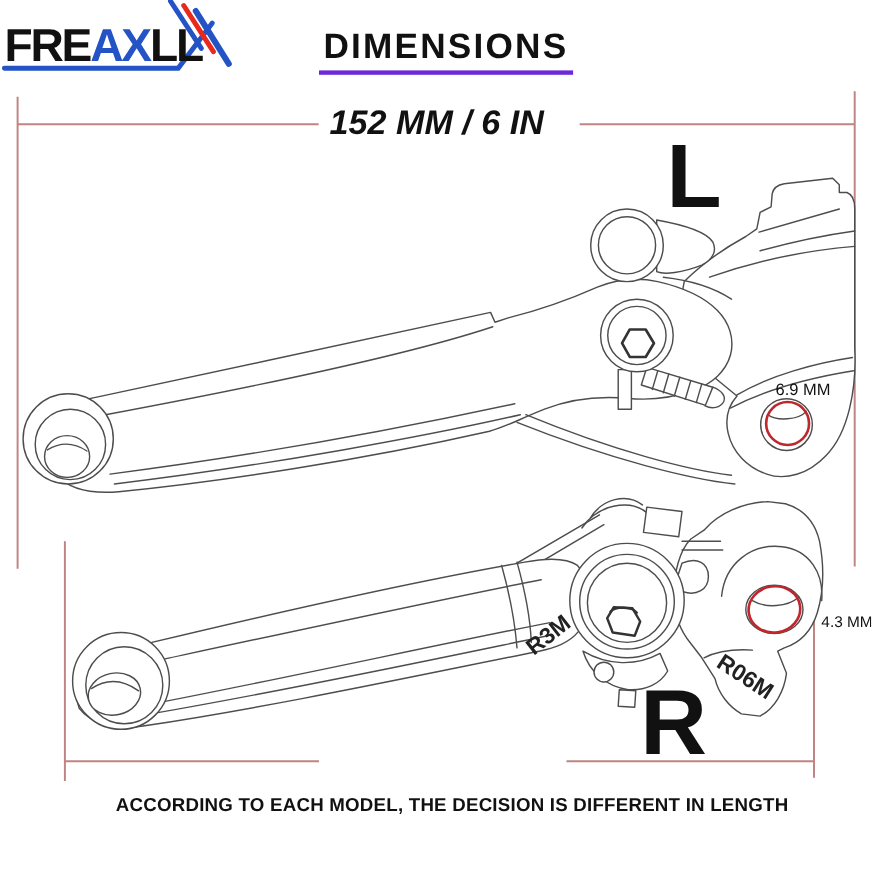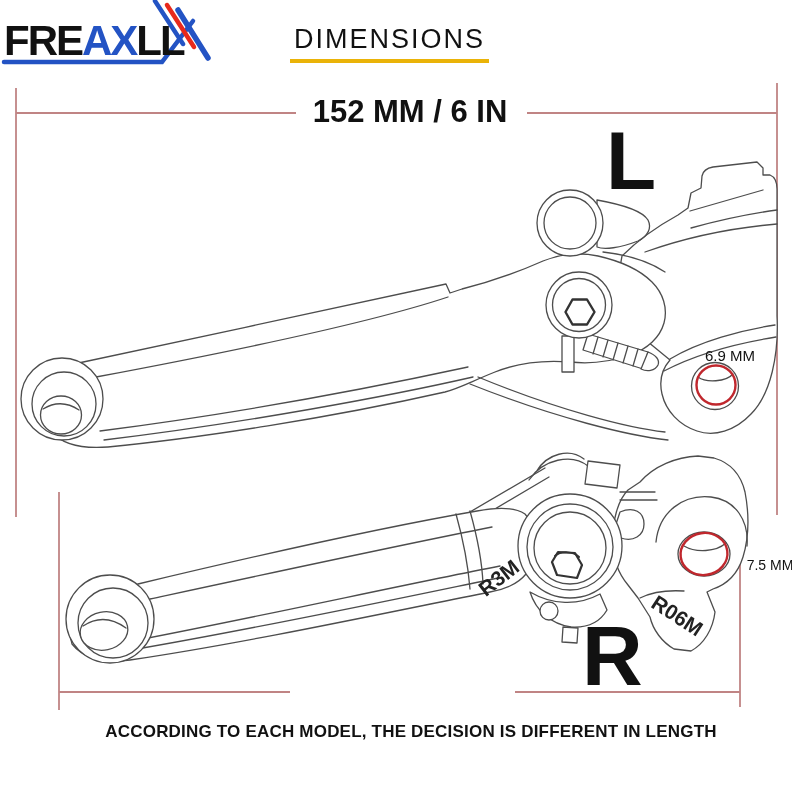--- a/index.html
+++ b/index.html
@@ -4,25 +4,25 @@
 <style>
   html,body{margin:0;padding:0;background:#fff;}
   .canvas{
     position:relative;width:792px;height:800px;background:#ffffff;
     overflow:hidden;font-family:"Liberation Sans","DejaVu Sans",sans-serif;
   }
   .canvas svg{position:absolute;left:0;top:0;z-index:1;}
   .txt{position:absolute;z-index:2;color:#111;white-space:nowrap;}
   .logo{left:4px;top:20px;font-size:42px;font-weight:bold;letter-spacing:-2px;line-height:1;}
   .logo .blue{color:#2353c4;}
-  .title{left:290px;top:26px;font-size:27px;font-weight:normal;letter-spacing:2px;
-         line-height:1;border-bottom:4px solid #eab308;padding:0 4px 6px 4px;}
+  .title{left:290px;top:26px;font-size:32px;font-weight:bold;letter-spacing:2px;
+         line-height:1;border-bottom:4px solid #6d28d9;padding:0 4px 6px 4px;}
   .dimlabel{transform:translate(-50%,-50%);font-size:31px;font-weight:bold;
             background:#fff;padding:0 10px;line-height:1.1;}
-  .dim-top{left:410px;top:112px;}
+  .dim-top{left:397px;top:112px;font-style:italic;}
   .dim-bottom{left:401px;top:691px;}
   .sideletter{font-weight:bold;line-height:1;}
   .letter-l{left:606px;top:120px;font-size:82px;}
   .letter-r{left:582px;top:614px;font-size:84px;}
   .holelabel{transform:translate(-50%,-50%);font-weight:normal;}
   .hole-top{left:730px;top:355px;font-size:15px;}
   .hole-bottom{left:770px;top:565px;font-size:14px;}
   .engraving{transform:translate(-50%,-50%) rotate(-38deg);font-size:21px;font-weight:bold;color:#222;}
   .eng-r3m{left:499px;top:578px;}
   .eng-r06m{left:677px;top:616px;transform:translate(-50%,-50%) rotate(33deg);}
@@ -163,19 +163,19 @@
   <div class="txt dimlabel dim-top">152 MM / 6 IN</div>
 
   <div class="txt sideletter letter-l">L</div>
 
   <div class="txt holelabel hole-top">6.9 MM</div>
 
   <div class="txt engraving eng-r3m">R3M</div>
 
   <div class="txt engraving eng-r06m">R06M</div>
 
-  <div class="txt holelabel hole-bottom">7.5 MM</div>
+  <div class="txt holelabel hole-bottom">4.3 MM</div>
 
   <div class="txt sideletter letter-r">R</div>
 
 
   <div class="txt footer">ACCORDING TO EACH MODEL, THE DECISION IS DIFFERENT IN LENGTH</div>
 </div>
 
 </body></html>

